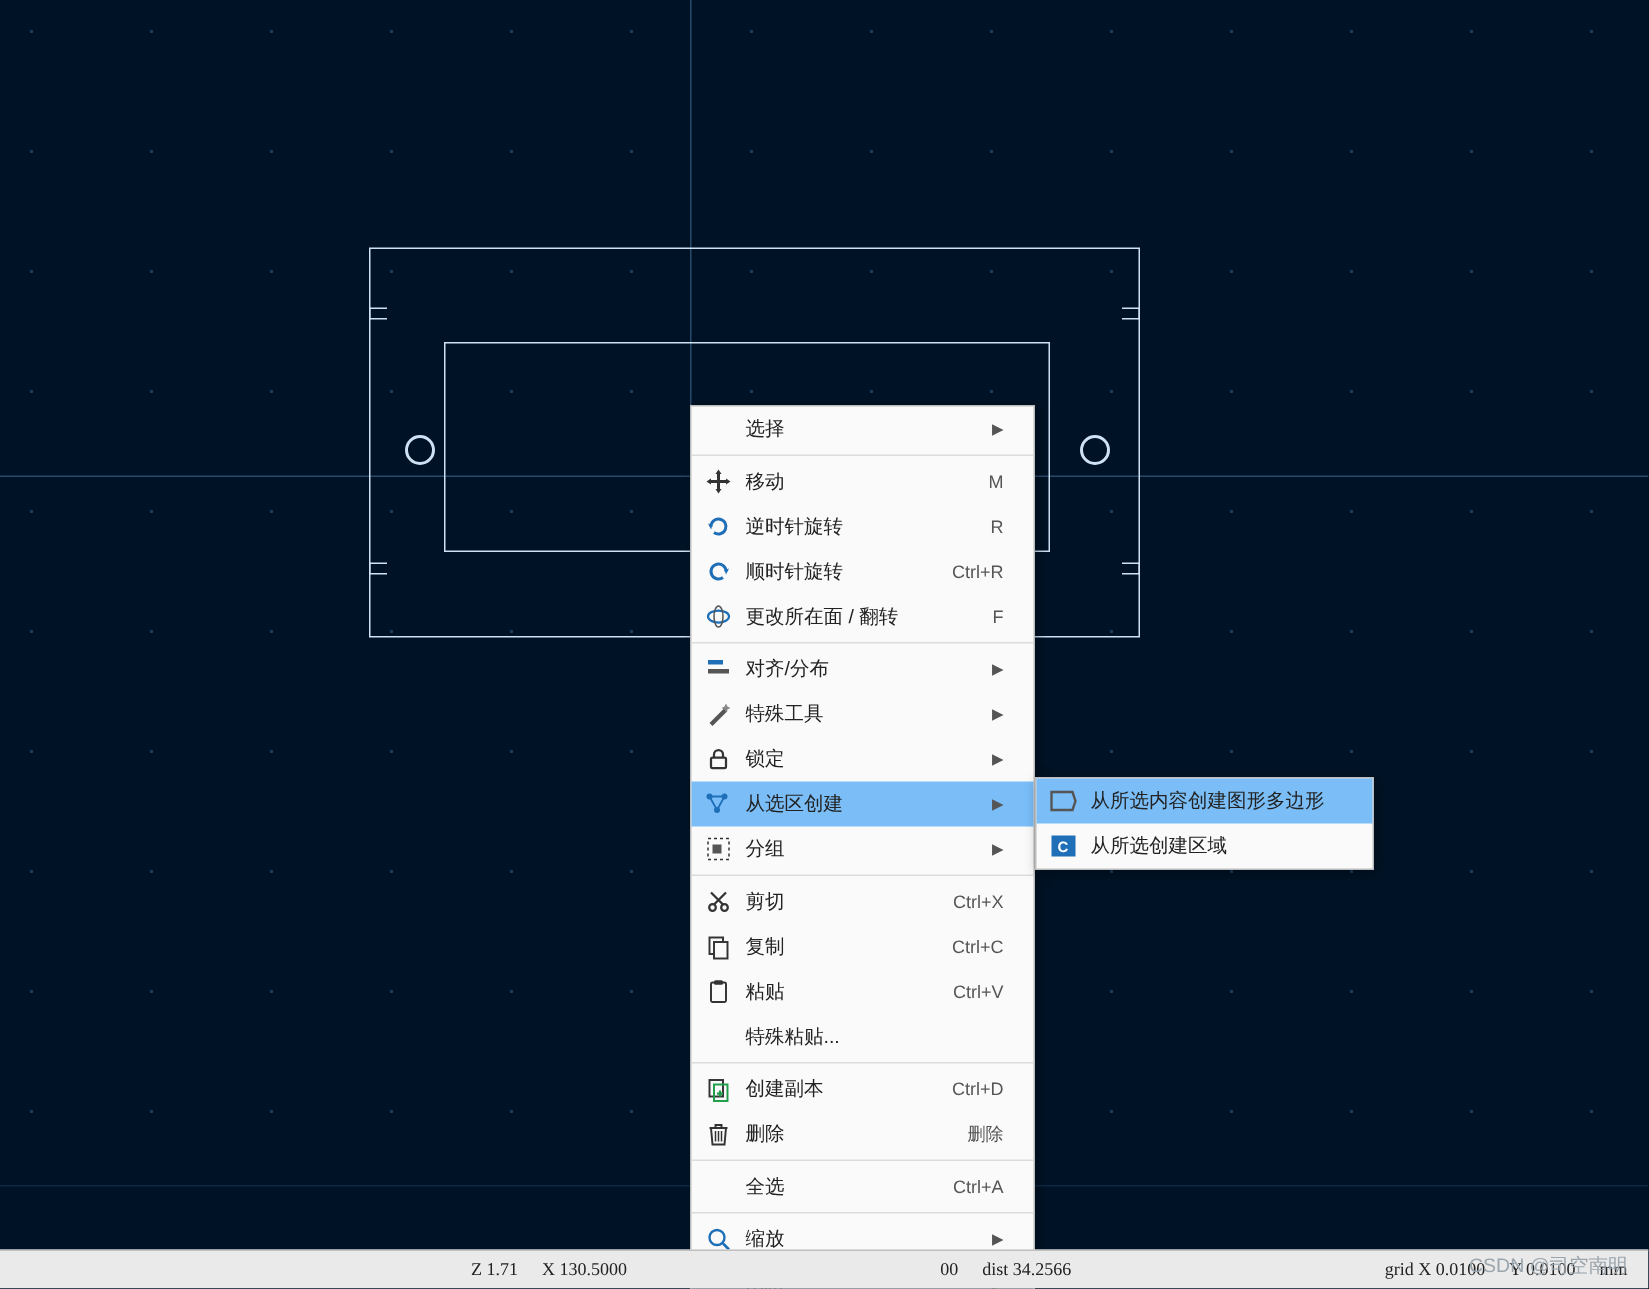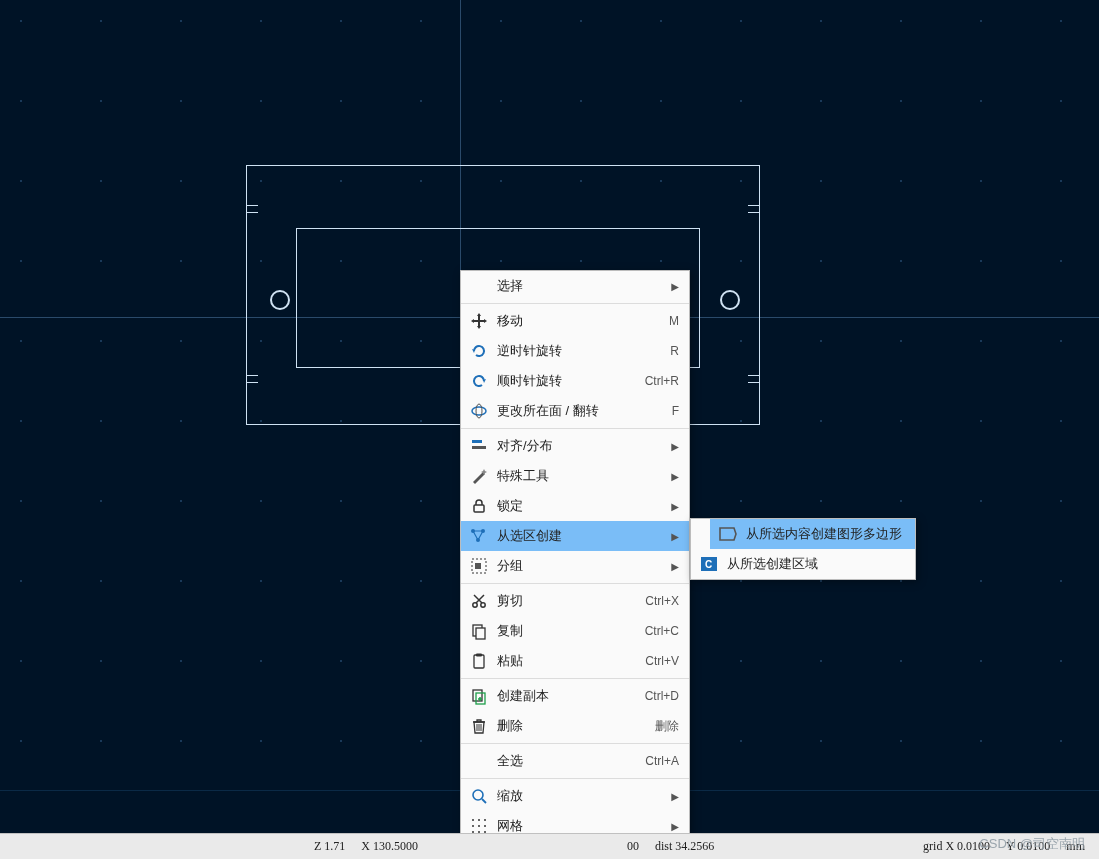--- a/index.html
+++ b/index.html
@@ -13,31 +13,31 @@
 
   .pcb { position:absolute; border:1px solid #cfe2f3; }
   .circle { position:absolute; width:20px; height:20px; border:2px solid #cfe2f3; border-radius:50%; }
 
   .status { position:absolute; left:0; right:0; bottom:0; height:26px; background:#eaeaea; border-top:1px solid #c0c0c0; display:flex; align-items:center; font-size:12px; color:#222; padding:0 6px; }
   .status > div { padding:0 8px; white-space:nowrap;font-family:Liberation Serif, serif; }
   .status .spacer { flex:1; }
   .watermark { position:absolute; right:14px; bottom:6px; color:#9aa5ad; font-size:13px; pointer-events:none; }
 
   .ctx-menu { position:absolute; left:460px; top:270px; width:230px; background:#fafafa; box-shadow:2px 2px 8px rgba(0,0,0,.35); border:1px solid #bcbcbc; }
-  .ctx-item { display:flex; align-items:center; height:30px; padding:0 10px 0 6px; cursor:default; }
+  .ctx-item { display:flex; align-items:center; height:30px; padding:0 20px 0 6px; cursor:default; }
   .ctx-item.hl { background:#7abdf7; }
   .ctx-sep { border-top:1px solid #dcdcdc; margin:2px 0; }
   .ctx-ico { width:24px; height:24px; display:flex; align-items:center; justify-content:center; color:#444; flex:none; }
   .ctx-label { flex:1; padding-left:6px; color:#222; }
   .ctx-accel { color:#555; font-size:12px; padding-left:10px; }
   .ctx-arrow { width:12px; text-align:right; color:#555; font-size:10px; }
 
   .sub-menu { position:absolute; left:690px; top:518px; width:226px; background:#fafafa; box-shadow:2px 2px 8px rgba(0,0,0,.35); border:1px solid #bcbcbc; }
   .sub-item { display:flex; align-items:center; height:30px; padding:0 10px 0 6px; }
-  .sub-item.hl { background:#7abdf7;margin-left:19px; }
+  .sub-item.hl { background:#7abdf7; }
 
   svg { display:block; }
 </style>
 </head>
 <body>
 
 <div class="canvas">
   <div class="axis-h"></div>
   <div class="axis-v"></div>
 
@@ -325,20 +325,24 @@
   <div class="ctx-item">
     <span class="ctx-ico">
         <svg width="18" height="18" viewBox="0 0 18 18">
           <rect x="4" y="3" width="10" height="13" rx="1" fill="none" stroke="#333" stroke-width="1.3"></rect>
           <rect x="6" y="1.5" width="6" height="3" rx="1" fill="#333"></rect>
         </svg>
       </span>
     <span class="ctx-label">粘贴</span>
     <span class="ctx-accel">Ctrl+V</span>
   </div>
+  <div class="ctx-item">
+    <span class="ctx-ico"></span>
+    <span class="ctx-label">特殊粘贴...</span>
+  </div>
   <div class="ctx-sep"></div>
 
   <div class="ctx-item">
     <span class="ctx-ico">
         <svg width="18" height="18" viewBox="0 0 18 18">
           <rect x="3" y="3" width="9" height="11" fill="none" stroke="#333" stroke-width="1.3"></rect>
           <rect x="6" y="6" width="9" height="11" fill="none" stroke="#1e9e4a" stroke-width="1.3"></rect>
           <path d="M10 10v4M8 12h4" stroke="#1e9e4a" stroke-width="1.5"></path>
         </svg>
       </span>

